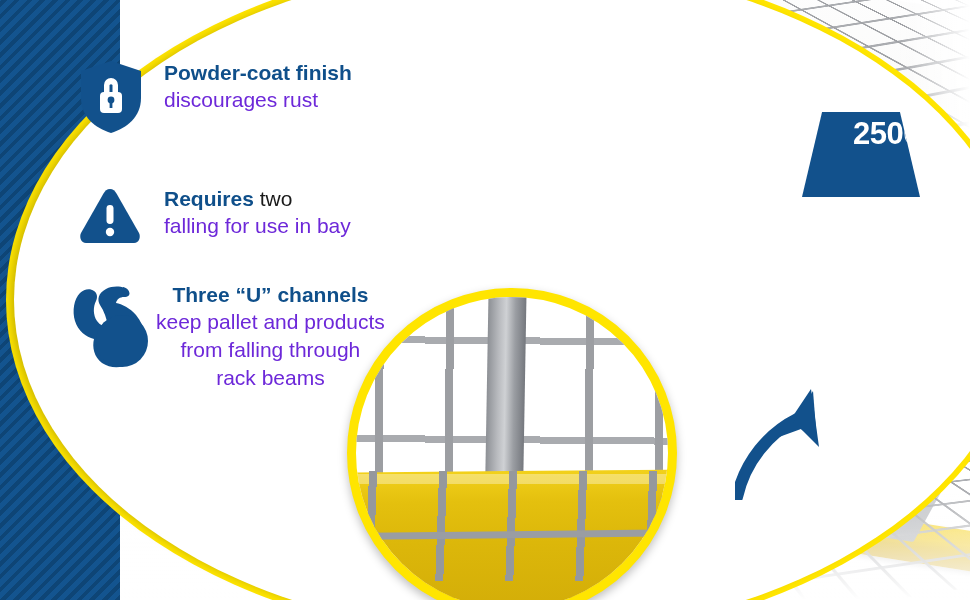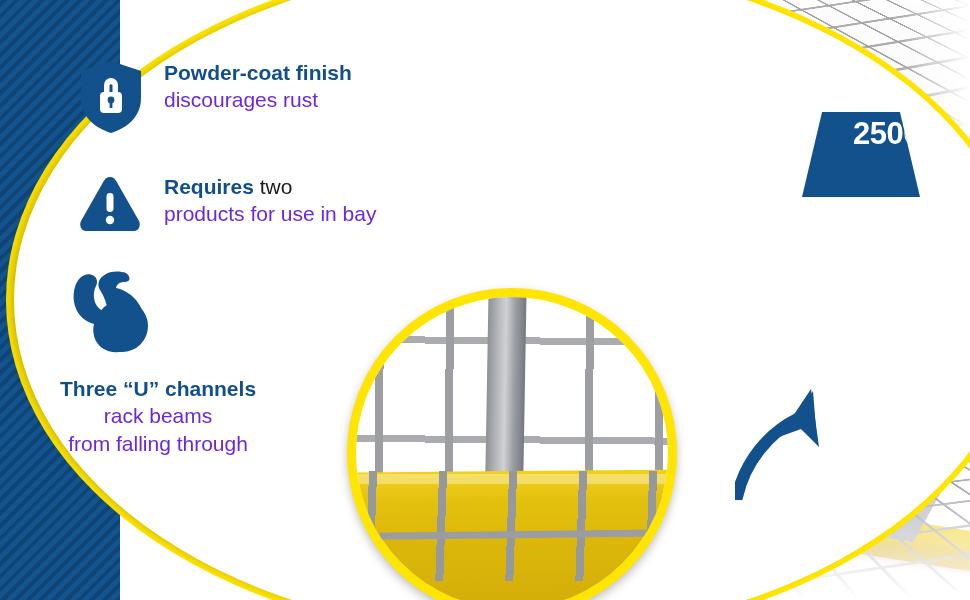--- a/index.html
+++ b/index.html
@@ -231,22 +231,22 @@
     padding-top:5px;
   }
   .cap-number { font-size:31px; font-weight:bold; letter-spacing:-0.5px; line-height:34px; }
   .cap-unit { font-size:19px; line-height:22px; }
   .cap-label { margin-top:1px; font-size:29px; color:#12518c; letter-spacing:-0.3px; }
 
   
   .features { position:absolute; left:0; top:0; width:420px; height:422px; z-index:10;margin-top:16px; }
   .feature { position:absolute; display:flex; align-items:flex-start; }
   .f1 { left:80px; top:44px; }
-  .f2 { left:78px; top:158px; }
-  .f3 { left:60px; top:252px; flex-direction:column; align-items:flex-start; width:290px; }
+  .f2 { left:78px; top:170px; }
+  .f3 { left:60px; top:252px; flex-direction:row; align-items:center; width:290px; }
 
   .f-icon { flex:0 0 auto; }
   .f-text { margin-left:22px; }
   .f-line1 { font-size:21px; line-height:26px; color:#0f4f8a; font-weight:bold; white-space:nowrap; }
   .f-line1 .reg { color:#1a1a1a; font-weight:normal; }
   .f-line2 { font-size:21px; line-height:27px; color:#6d28d9; white-space:nowrap; }
 
   .f3 .f-text { margin-left:0; margin-top:14px; text-align:center; }
   .f3 .f-line1 { font-size:21px; }
   .f3 .f-line2 { font-size:21px; line-height:28px; }
@@ -373,38 +373,39 @@
     <div class="feature f2">
       <div class="f-icon">
         <svg width="64" height="60" viewBox="0 0 64 60">
           <path d="M32,3 C35,3 37,5 38.5,7.5 L61,47 C63,51 61,57 56,57 L8,57 C3,57 1,51 3,47 L25.5,7.5 C27,5 29,3 32,3 Z" fill="#12518C"></path>
           <rect x="28.5" y="19" width="7" height="19" rx="3.4" fill="#ffffff"></rect>
           <circle cx="32" cy="46" r="4.2" fill="#ffffff"></circle>
         </svg>
       </div>
       <div class="f-text">
         <div class="f-line1"><span>Requires</span><span class="reg"> two</span></div>
-        <div class="f-line2">products for use in bay</div>
+        <div class="f-line2">falling for use in bay</div>
       </div>
     </div>
 
     <div class="feature f3">
       <div class="f-icon">
         <svg width="96" height="90" viewBox="0 0 96 90">
           <path d="M46,6 C54,2 66,3 69,9 C70.5,12 68,14 64,14 C60,14 57,16 56,20
                    C62,21 70,25 76,32 C86,44 88,60 80,72 C72,84 54,88 42,80
                    C34,74 32,64 34,56 C26,54 18,48 15,38 C12,28 14,16 20,10
                    C24,6 30,5 34,8 C37,10 38,14 36,18 C33,24 33,32 37,38
                    C40,42 44,44 48,44 C47,36 44,28 40,22 C37,17 38,10 46,6 Z" fill="#12518C"></path>
           <circle cx="62" cy="58" r="26" fill="#12518C"></circle>
           <path d="M63,4 C67,5 70,8 69,11 L62,12 Z" fill="#12518C"></path>
         </svg>
       </div>
       <div class="f-text">
         <div class="f-line1">Three “U” channels</div>
+        <div class="f-line2">keep pallet and products</div>
+        <div class="f-line2">from falling through</div>
         <div class="f-line2">rack beams</div>
-        <div class="f-line2">from falling through</div>
       </div>
     </div>
 
   </div>
 
 </div>
 
 </body></html>

